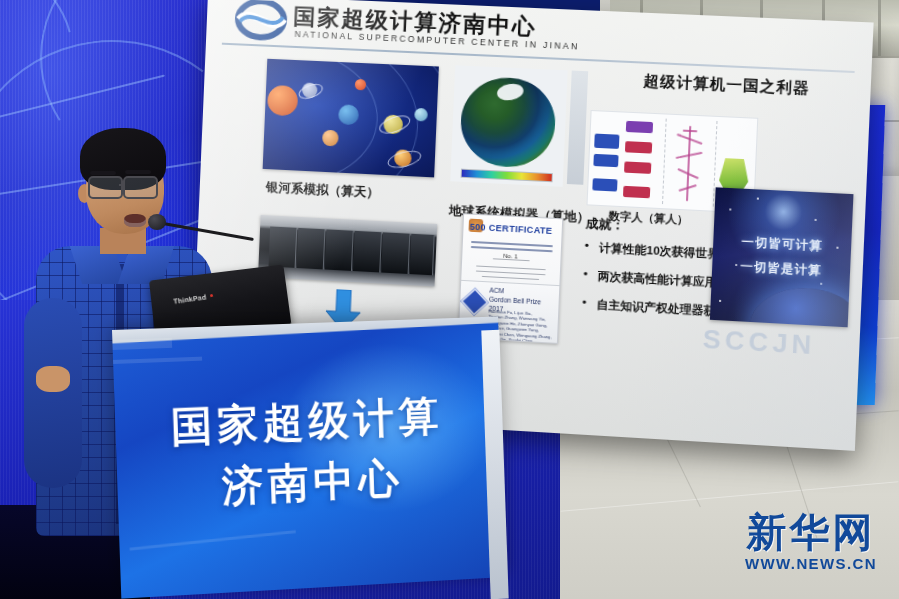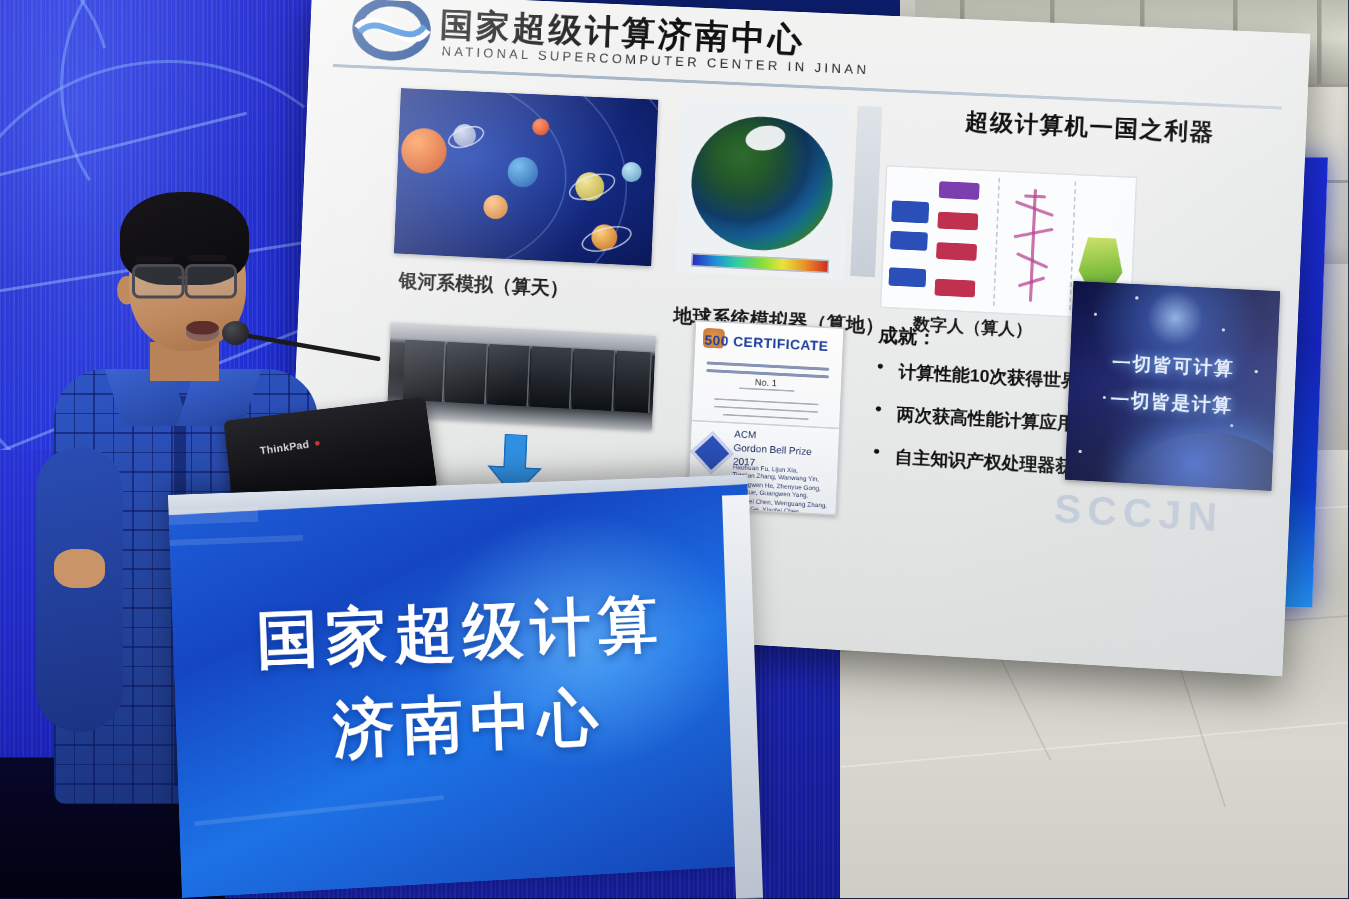--- a/index.html
+++ b/index.html
@@ -550,14 +550,18 @@
     <div class="podium-top"></div>
     <div class="podium-glow"></div>
     <div class="podium-shape" style="left:-10px;top:10px;width:70px;height:10px"></div>
     <div class="podium-shape" style="left:-20px;top:30px;width:110px;height:4px"></div>
     <div class="podium-shape" style="left:10px;top:214px;width:170px;height:3px;transform:rotate(-3deg)"></div>
     <div class="podium-text1">国家超级计算</div>
     <div class="podium-text2">济南中心</div>
   </div>
   <div class="podium-edge"></div>
 
+  <div class="wm">
+    <div class="wm-cn">新华网</div>
+    <div class="wm-en">WWW.NEWS.CN</div>
+  </div>
 
 </div>
 
 </body></html>

